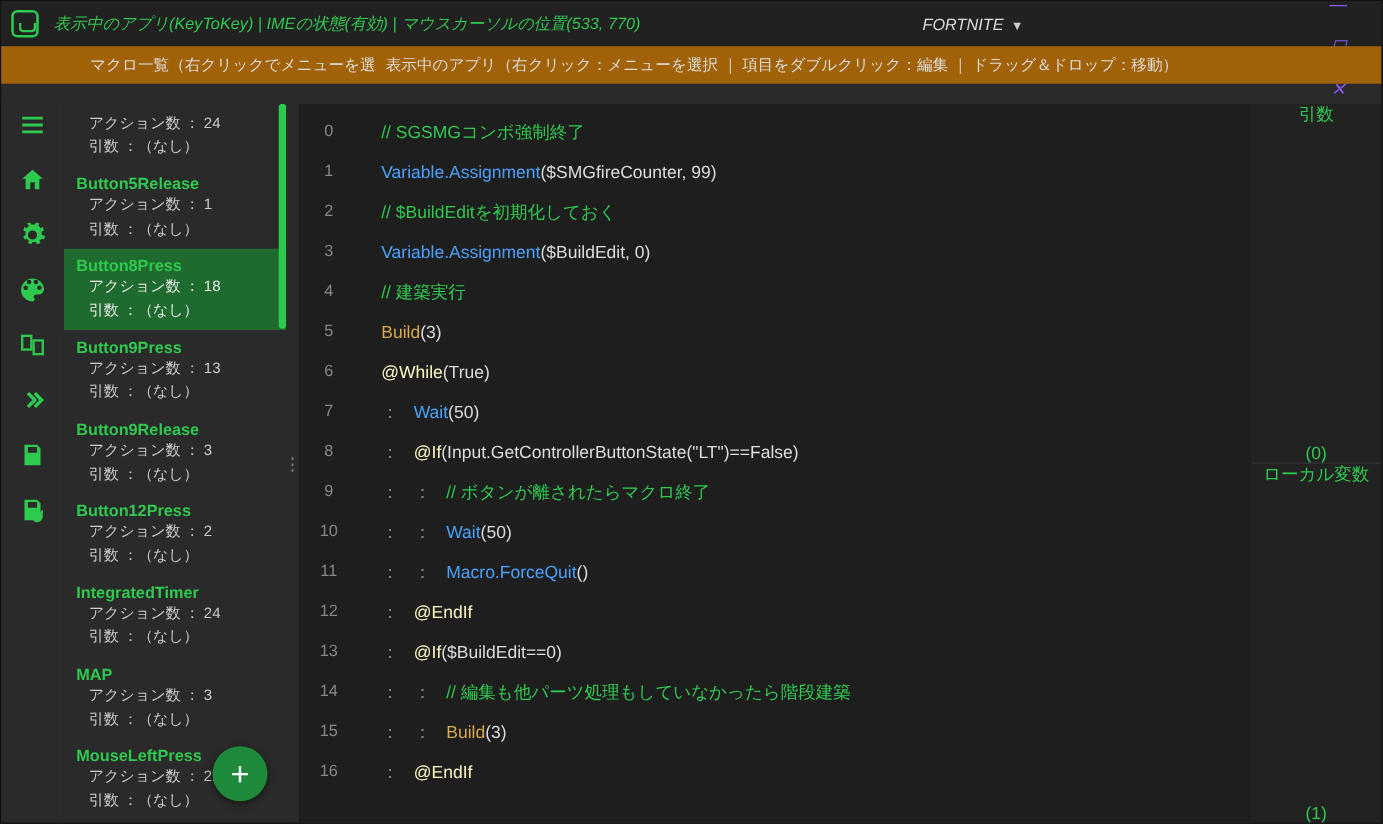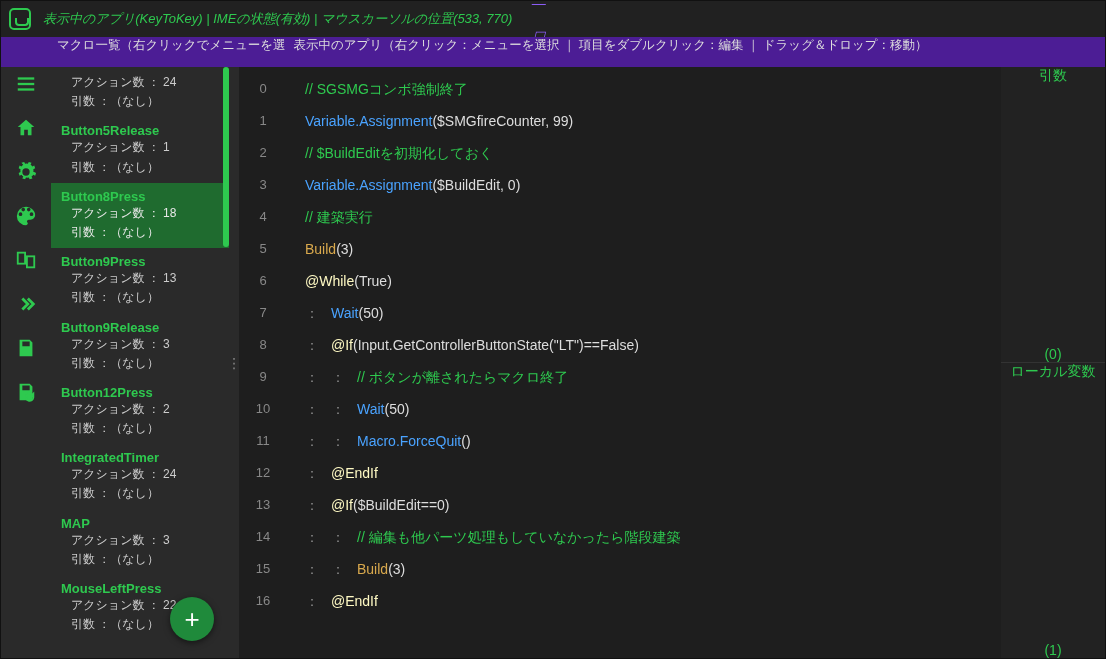--- a/index.html
+++ b/index.html
@@ -26,24 +26,24 @@
   width: 22px; height: 22px; border: 2px solid #2ec94f; border-radius: 5px;
   margin-right: 12px; position: relative;
 }
 .titlebar .logo::after { content:""; position:absolute; width:10px; height:6px; border:2px solid #2ec94f; border-top:none; border-radius:0 0 4px 4px; left:4px; top:8px;}
 .titlebar .status { flex: 0 0 auto; font-size: 13px; }
 .titlebar .center { flex: 1; text-align: center; color: #ddd; font-size: 13px; }
 .titlebar .dropdown-arrow { color:#ccc; margin-left:6px; font-size:10px;}
 .titlebar .right { display: flex; align-items: center; gap: 18px; color: #8b5cf6; flex-direction: column; }
 .titlebar .winbtn { width: 34px; text-align: center; font-size: 14px; }
 .subheader {
-  height: 30px; display: flex; align-items: flex-start; padding-left: 56px;
-  background: #4c1d95; color: #ddd; font-size: 12.5px; gap: 8px;
-}
-.body { flex:1; display:flex; overflow:hidden; }
+  height: 30px; display: flex; align-items: center; padding-left: 71px;
+  background: #a16207; color: #ddd; font-size: 12.5px; gap: 8px;
+}
+.body { flex:1; display:flex; overflow:hidden;margin-top:16px; }
 .rail {
   width: 50px; background: #2a2a2a; display:flex; flex-direction:column; align-items:center;
   padding-top: 6px; gap: 22px;
 }
 .rail .icon { width: 22px; height: 22px; color:#2ec94f; }
 .rail svg { width:100%; height:100%; }
 .macro-list {
   width: 178px; background: #2a2a2a; overflow-y: auto; position: relative;
 }
 .macro-list::-webkit-scrollbar{width:6px;}
@@ -79,20 +79,23 @@
 }
 .scroll-track{position:absolute; right:0; top:0; width:6px; height:180px; background:#2ec94f; border-radius:3px;}
 </style>
 </head>
 <body>
 
 <div class="window">
   <div class="titlebar">
     <div class="logo"></div>
     <div class="status">表示中のアプリ(KeyToKey)  |  IMEの状態(有効)  |  マウスカーソルの位置(533, 770)</div>
+    <div class="center">
+      <span>FORTNITE</span><span class="dropdown-arrow">▼</span>
+    </div>
     <div class="right">
       <span>変更あり</span>
       <span class="winbtn">—</span>
       <span class="winbtn">☐</span>
       <span class="winbtn">✕</span>
     </div>
   </div>
 
   <div class="subheader">
     <span>マクロ一覧（右クリックでメニューを選</span>

